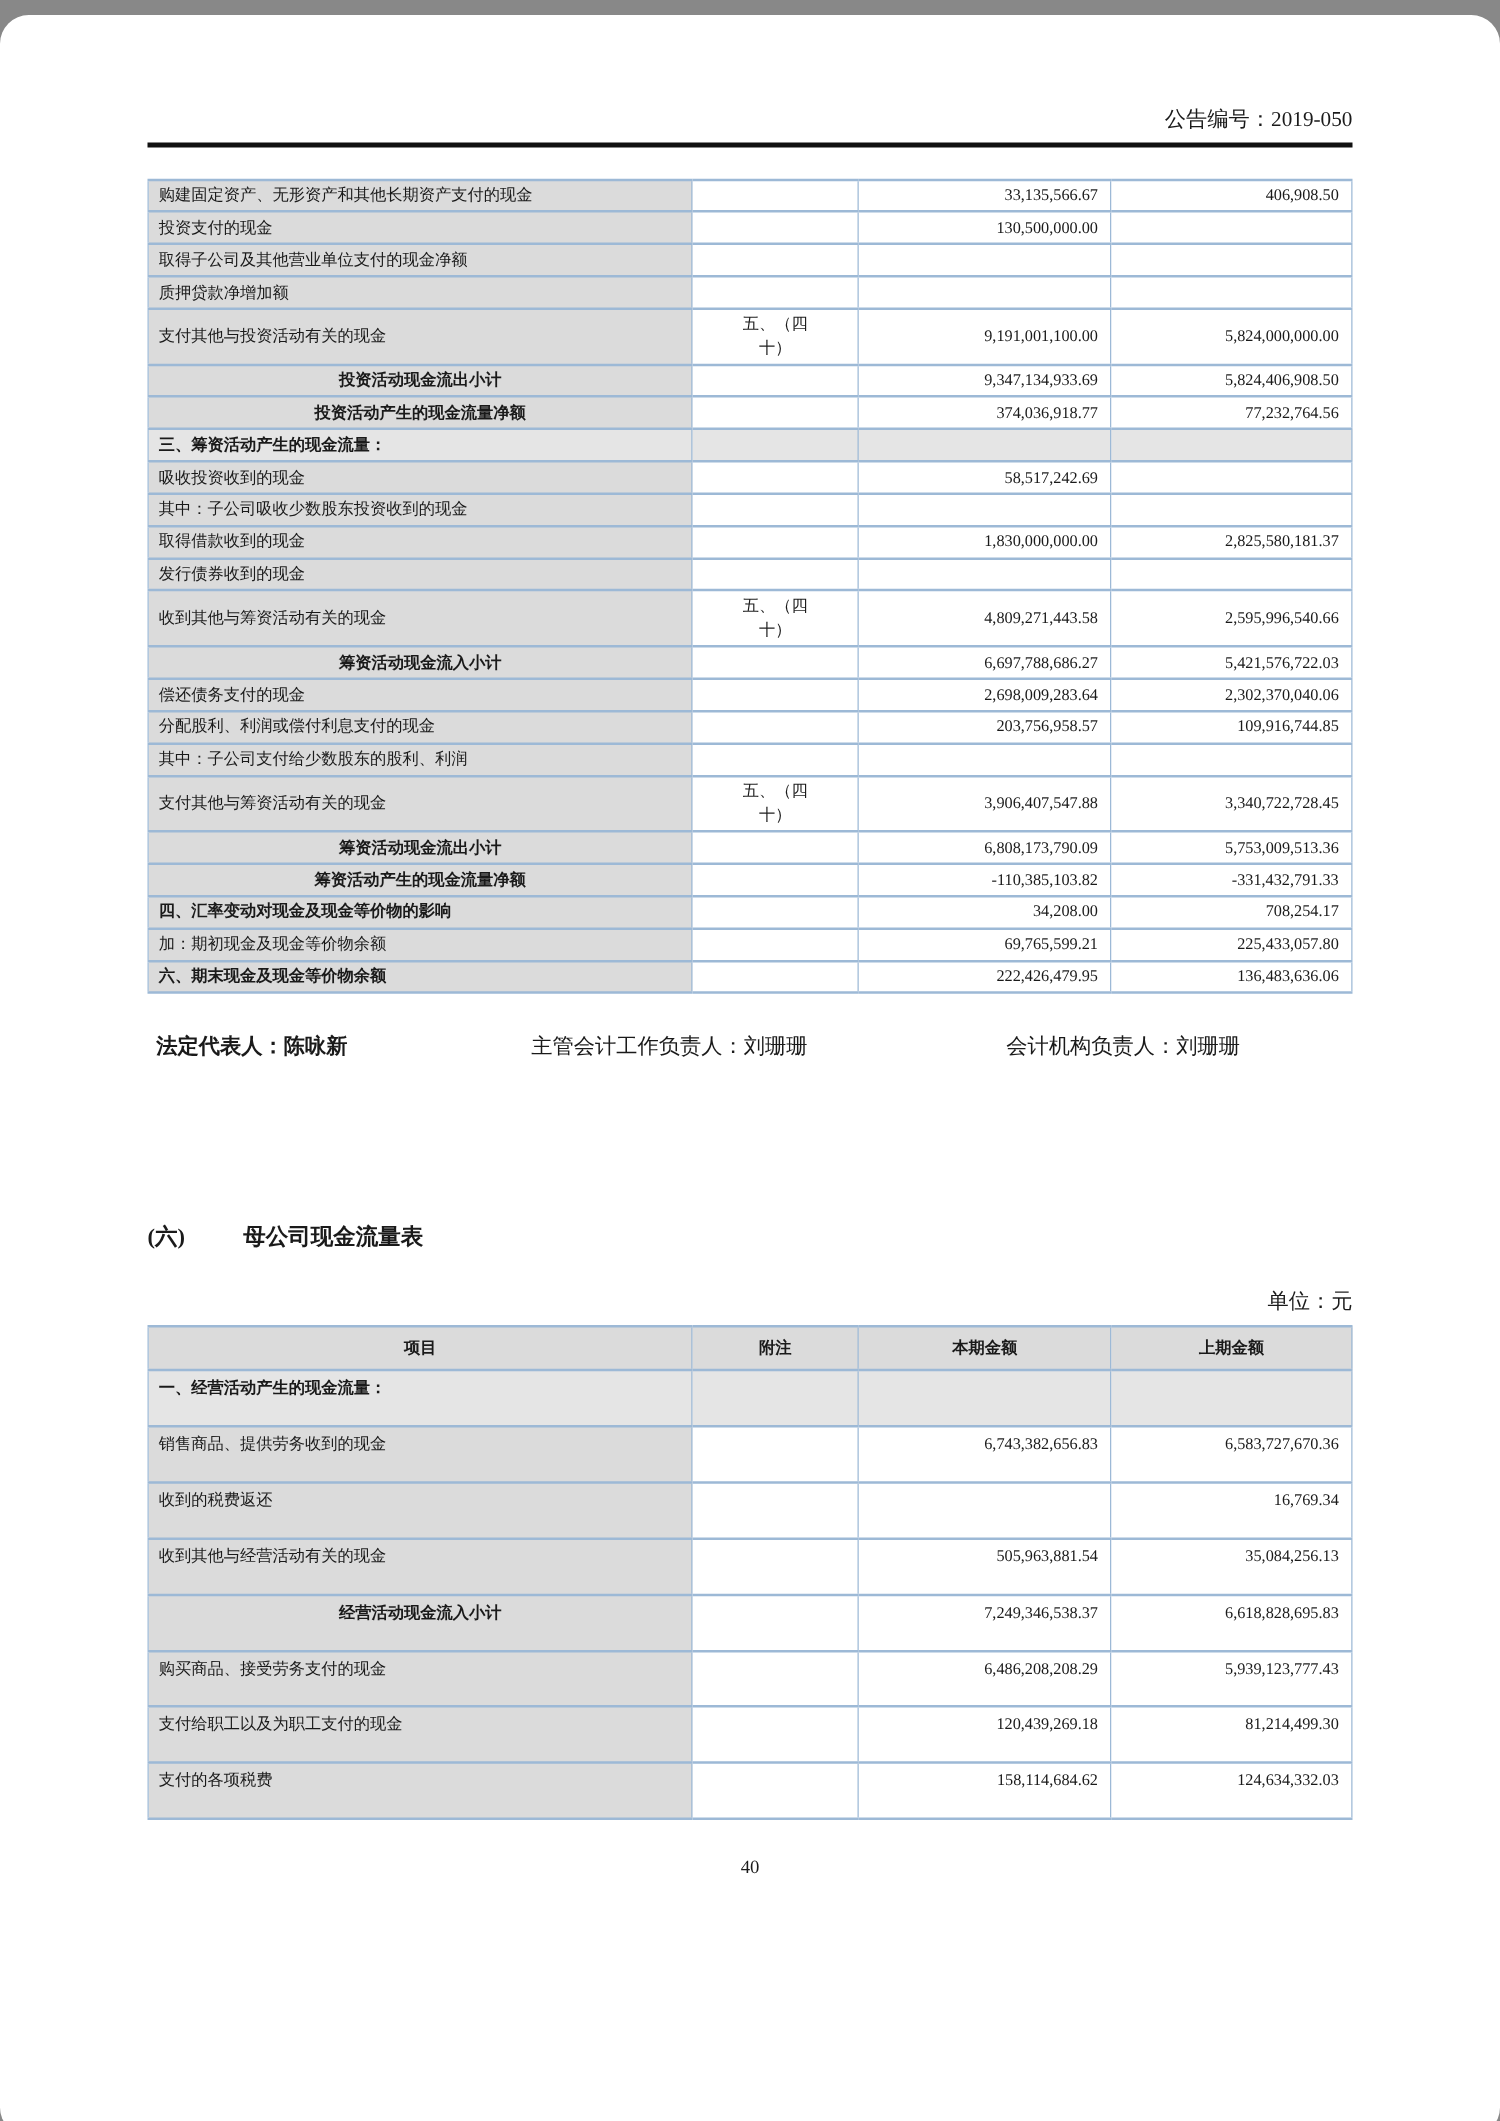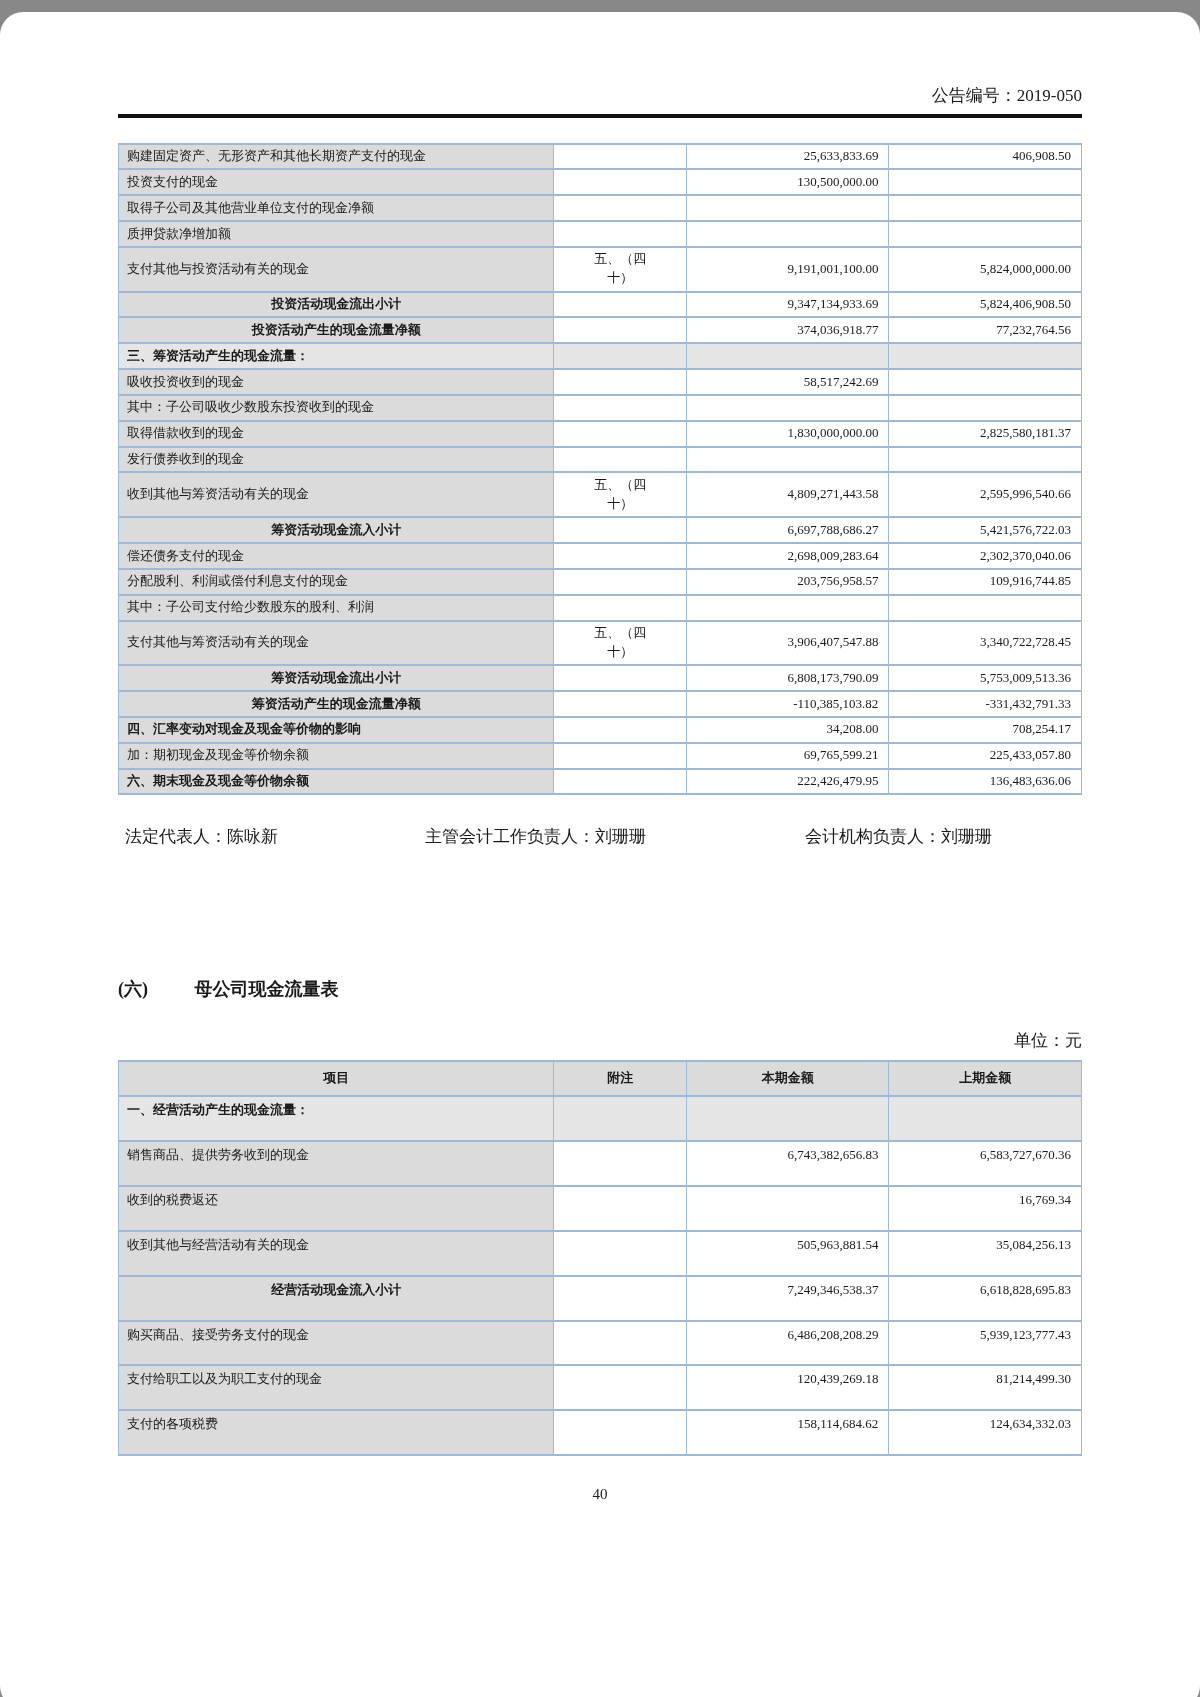--- a/index.html
+++ b/index.html
@@ -84,21 +84,21 @@
     text-align:center;
     padding:7px 4px;
   }
   .signatures{
     position:relative;
     margin-top:30px;
     height:26px;
     font-size:17px;
   }
   .signatures span{position:absolute;top:0;white-space:nowrap;}
-  .sig-1{left:7px;}
+  .sig-1{left:7px;font-weight:bold;}
   .sig-2{left:307px;}
   .sig-3{left:687px;}
   .section-title{
     margin-top:126px;
     font-size:18px;
     font-weight:700;
     height:26px;
   }
   .section-title .sec-index{display:inline-block;}
   .section-title .sec-name{display:inline-block;margin-left:42px;}
@@ -127,21 +127,21 @@
       <colgroup>
         <col style="width:45.2%">
         <col style="width:13.8%">
         <col style="width:21%">
         <col style="width:20%">
       </colgroup>
       <tbody>
           <tr class="row-item">
             <td class="cell-label">购建固定资产、无形资产和其他长期资产支付的现金</td>
             <td class="cell-note"><span class="note-inner"></span></td>
-            <td class="cell-current">25,633,833.69</td>
+            <td class="cell-current">33,135,566.67</td>
             <td class="cell-prior">406,908.50</td>
           </tr>
           <tr class="row-item">
             <td class="cell-label">投资支付的现金</td>
             <td class="cell-note"><span class="note-inner"></span></td>
             <td class="cell-current">130,500,000.00</td>
             <td class="cell-prior"></td>
           </tr>
           <tr class="row-item">
             <td class="cell-label">取得子公司及其他营业单位支付的现金净额</td>

